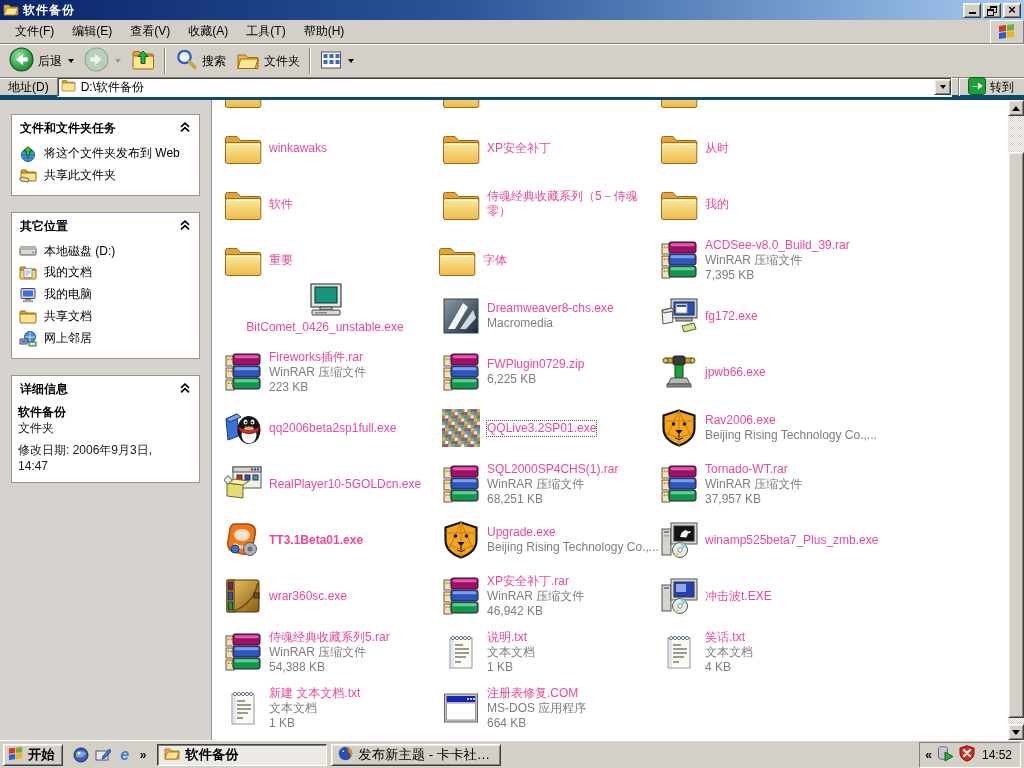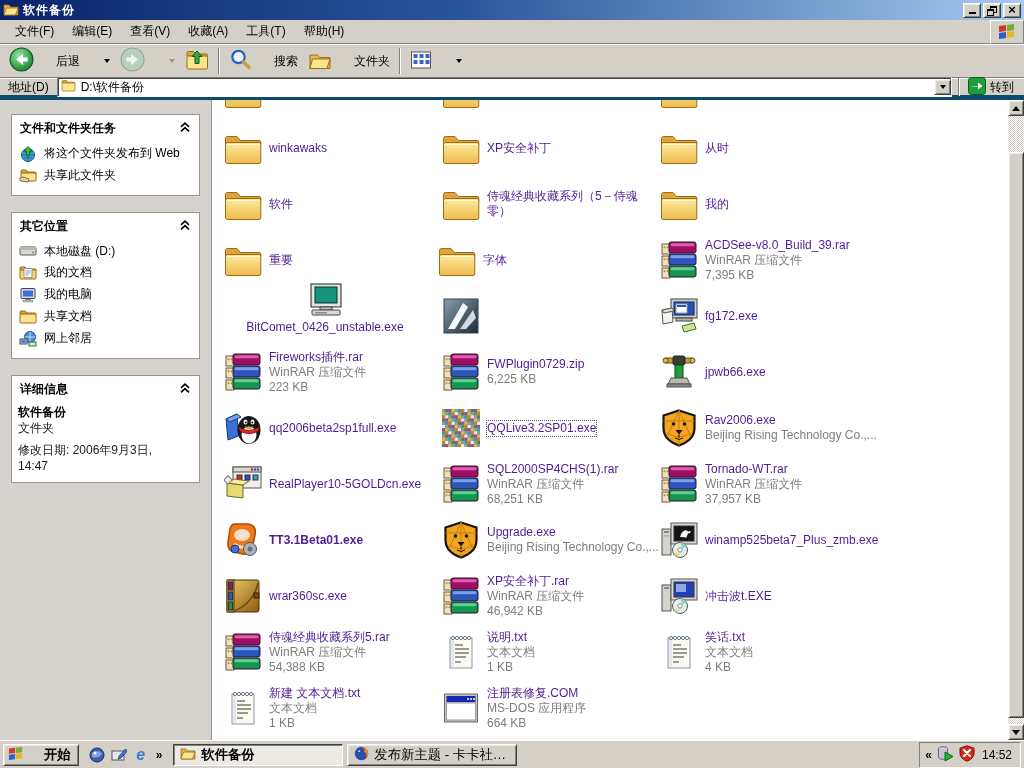--- a/index.html
+++ b/index.html
@@ -18,21 +18,21 @@
   .glyph-restore::after{content:"";position:absolute;left:0;top:3px;width:5px;height:4px;border:1px solid #000;border-top-width:2px;background:#d4d0c8;}
   .glyph-close{font-weight:bold;font-size:13px;line-height:13px;margin-bottom:1px;}
 
   
   .menubar{position:absolute;top:20px;left:0;right:0;height:24px;display:flex;align-items:center;background:#d4d0c8;border-bottom:1px solid #808080;box-sizing:border-box;padding-left:6px;}
   .menu-item{padding:3px 9px;cursor:default;}
   .menubar-logo{margin-left:auto;width:32px;height:22px;display:flex;align-items:center;justify-content:center;border:1px solid;border-color:#fff #808080 #808080 #fff;}
 
   
   .toolbar{position:absolute;top:44px;left:0;right:0;height:34px;background:#d4d0c8;border-top:1px solid #fff;border-bottom:1px solid #808080;display:flex;align-items:center;box-sizing:border-box;padding-left:4px;}
-  .tb-btn{display:flex;align-items:center;gap:22px;height:30px;padding:0 5px;cursor:default;}
+  .tb-btn{display:flex;align-items:center;gap:4px;height:30px;padding:0 5px;cursor:default;}
   .tb-label{white-space:nowrap;}
   .caret{width:0;height:0;border-left:3px solid transparent;border-right:3px solid transparent;border-top:4px solid #000;margin-left:2px;}
   .caret.disabled{border-top-color:#9a968c;}
   .tb-sep{width:0;height:26px;border-left:1px solid #808080;border-right:1px solid #fff;margin:0 4px;}
 
   
   .addressbar{position:absolute;top:78px;left:0;right:0;height:22px;background:#d4d0c8;border-top:1px solid #fff;border-bottom:5px solid #0c4a6e;display:flex;align-items:center;box-sizing:border-box;padding:0 2px;}
   .address-label{padding:0 8px 0 6px;white-space:nowrap;}
   .address-field{flex:1;height:20px;background:#fff;border:1px solid;border-color:#808080 #fff #fff #808080;box-shadow:inset 1px 1px 0 #404040;display:flex;align-items:center;padding-left:3px;box-sizing:border-box;}
   .address-text{margin-left:5px;flex:1;}
@@ -51,36 +51,36 @@
   .task-label{line-height:15px;}
   .details-name{font-weight:bold;line-height:16px;}
   .details-line{line-height:16px;color:#1a1a1a;}
   .details-line.spaced{margin-top:6px;}
 
   .filepane{position:absolute;left:213px;right:16px;top:0;bottom:0;overflow:hidden;background:#fff;}
   .grid{position:absolute;left:0;top:0;}
   .tile{position:absolute;width:214px;height:56px;display:flex;align-items:center;cursor:default;}
   .tile-icon{flex:none;width:40px;height:40px;margin-left:8px;display:flex;align-items:center;justify-content:center;}
   .tile-text{margin-left:6px;max-width:160px;line-height:15px;}
-  .file-name{color:#4c1d95;display:inline-block;}
+  .file-name{color:#ec4899;display:inline-block;}
   .file-name.selected{outline:1px dotted #555;background:#fff;}
   .file-sub{color:#7e7e7e;white-space:nowrap;display:block;}
 
   
   .scrollbar{position:absolute;top:0;right:0;bottom:0;width:16px;background-image:conic-gradient(#fff 0 25%,#d4d0c8 0 50%,#fff 0 75%,#d4d0c8 0);background-size:2px 2px;}
   .sb-btn{position:absolute;left:0;width:16px;height:16px;display:flex;align-items:center;justify-content:center;box-sizing:border-box;}
   .sb-up{top:0;}
   .sb-down{bottom:0;}
   .tri-up{width:0;height:0;border-left:4px solid transparent;border-right:4px solid transparent;border-bottom:5px solid #000;}
   .tri-down{width:0;height:0;border-left:4px solid transparent;border-right:4px solid transparent;border-top:5px solid #000;}
   .sb-thumb{position:absolute;left:0;top:52px;width:16px;height:566px;box-sizing:border-box;}
 
   
   .taskbar{position:absolute;left:0;right:0;bottom:0;height:28px;background:#d4d0c8;border-top:1px solid #fff;display:flex;align-items:center;box-sizing:border-box;padding:0 3px;gap:3px;}
-  .start-button{height:22px;display:flex;align-items:center;gap:20px;padding:0 7px 0 4px;font-weight:bold;cursor:pointer;}
+  .start-button{height:22px;display:flex;align-items:center;gap:4px;padding:0 7px 0 4px;font-weight:bold;cursor:pointer;}
   .quick-launch{display:flex;align-items:center;gap:4px;padding:0 6px;}
   .ql-icon{width:18px;height:18px;display:flex;align-items:center;justify-content:center;cursor:pointer;}
   .ie-e{font-style:italic;font-weight:bold;font-size:16px;color:#3a7fd6;line-height:16px;}
   .overflow-chev{font-weight:bold;padding:0 2px;cursor:pointer;}
   .task-button{width:170px;height:22px;display:flex;align-items:center;gap:5px;padding:0 6px;box-sizing:border-box;cursor:pointer;white-space:nowrap;overflow:hidden;}
   .task-button .task-btn-label{overflow:hidden;text-overflow:ellipsis;}
   .tray{margin-left:auto;height:24px;display:flex;align-items:center;gap:5px;border:1px solid;border-color:#808080 #fff #fff #808080;padding:0 8px 0 5px;}
   .tray-chev{font-weight:bold;cursor:pointer;}
   .tray-time{padding-left:2px;}
 </style>
@@ -545,20 +545,21 @@
                     <linearGradient id="gdw" x1="0" y1="0" x2="1" y2="1">
                       <stop offset="0" stop-color="#8a9cab"></stop>
                       <stop offset="1" stop-color="#1c2b3a"></stop>
                     </linearGradient>
                   </defs>
                   <rect x="1" y="1" width="34" height="34" fill="url(#gdw)" stroke="#33424f"></rect>
                   <path d="M5 31 L20 5 l5 4 L12 31 z" fill="#f4f7f9"></path>
                   <path d="M17 31 L30 12 l3 8 -10 11 z" fill="#cfdae2"></path>
                 </svg>
               </div>
+              <div class="tile-text"><span class="file-name">Dreamweaver8-chs.exe</span><span class="file-sub">Macromedia</span></div>
             </div>
             <div class="tile" style="left: 438px; top: 188px;">
               <div class="tile-icon">
                 <svg width="38" height="36" viewBox="0 0 38 36">
                   <rect x="11" y="1" width="26" height="19" fill="#d0cfc8" stroke="#444"></rect>
                   <rect x="14" y="4" width="20" height="13" fill="#2a50b8" stroke="#15266b"></rect>
                   <rect x="16" y="6" width="11" height="9" fill="#fff" stroke="#8899aa"></rect>
                   <rect x="17" y="7" width="9" height="2" fill="#2a50b8"></rect>
                   <rect x="16" y="20" width="16" height="3" fill="#b5b5ae" stroke="#444"></rect>
                   <path d="M2 12 l10-2 1 14 -10 2 z" fill="#f4f4ee" stroke="#555"></path>

